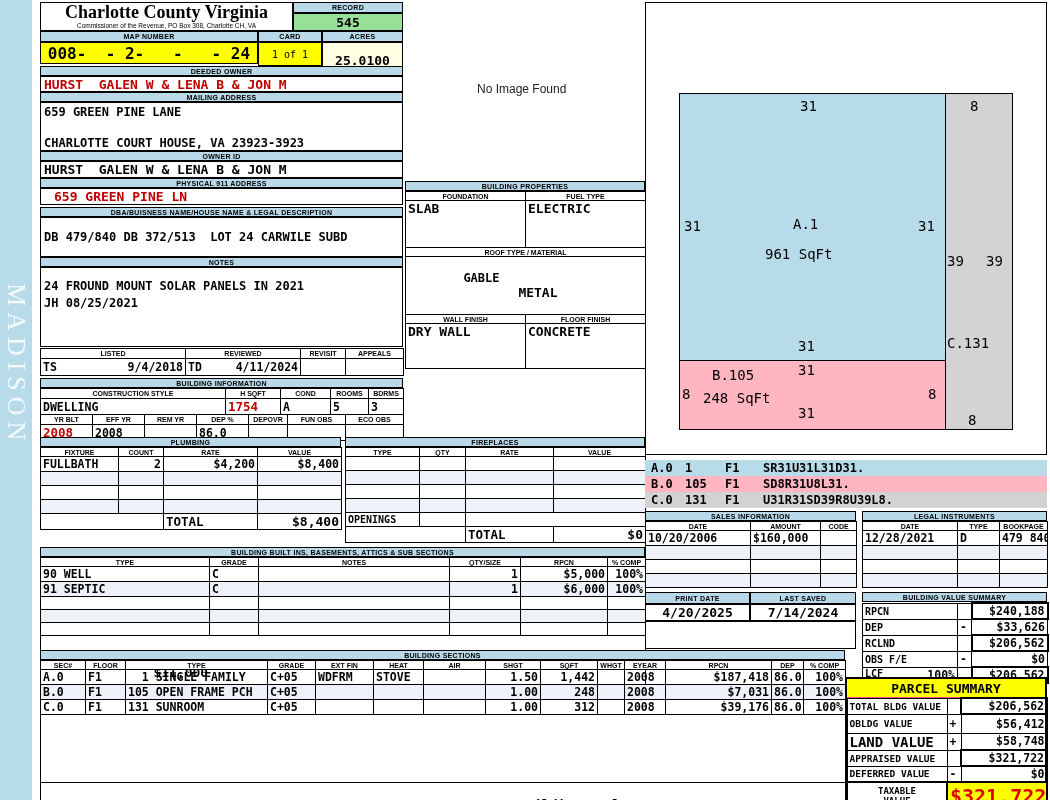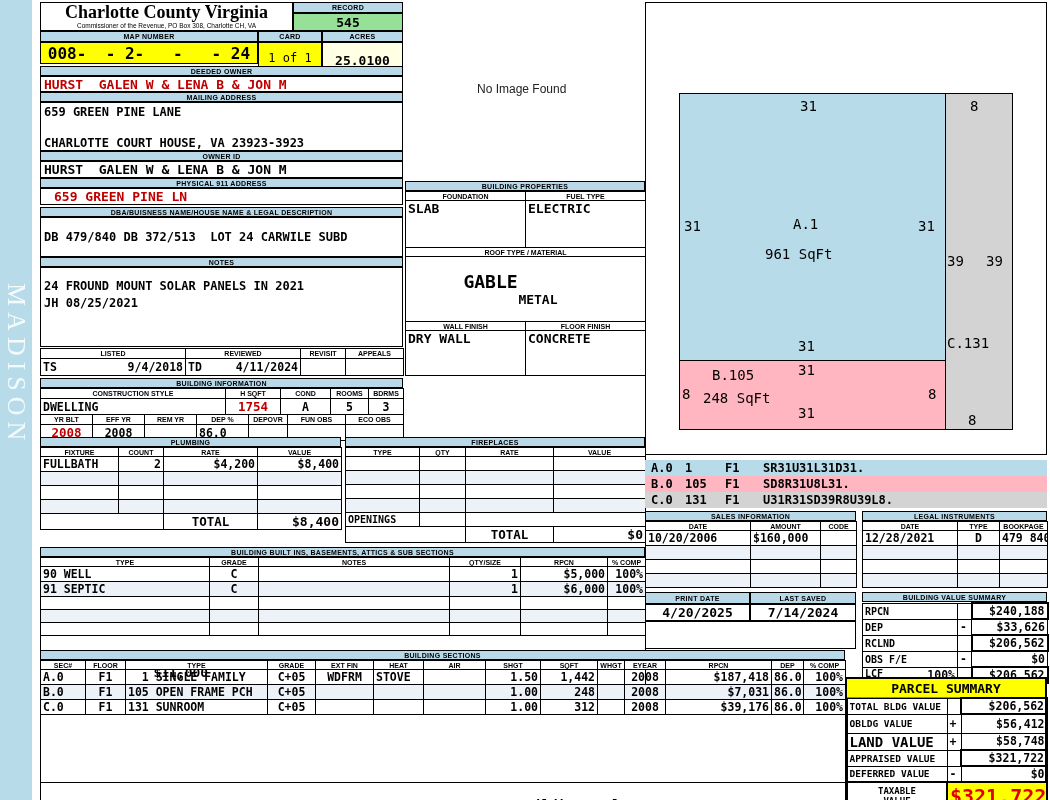--- a/index.html
+++ b/index.html
@@ -16,21 +16,21 @@
        display:flex;align-items:center;justify-content:center;letter-spacing:.3px;color:#000}
   .mono{font-family:"DejaVu Sans Mono",monospace;white-space:pre}
   .v{font:bold 12px "DejaVu Sans Mono",monospace;white-space:pre}
   .v13{font:bold 13px "DejaVu Sans Mono",monospace;white-space:pre}
   .red{color:var(--red)}
   .c{display:flex;align-items:center;justify-content:center}
   .t{border-collapse:collapse;table-layout:fixed;width:100%}
   .t td{border:1px solid #000;overflow:hidden;white-space:pre;font:bold 11.5px "DejaVu Sans Mono",monospace;padding:0 2px}
   .t td.h{font:bold 7px "Liberation Sans",sans-serif;text-align:center;background:#fff}
   .t tr.s td{background:var(--stripe)}
-  .rt{text-align:right}.ct{text-align:center}
+  .rt{text-align:right}.ct{text-align:left}
   .sidebar{position:absolute;left:0;top:0;width:32px;height:800px;background:var(--skblue)}
   .wm{position:absolute;left:1px;top:283px;writing-mode:vertical-rl;
       font:26px "Liberation Serif",serif;color:#f2fafc;letter-spacing:6px}
   .sk-lbl{position:absolute;font:14px "DejaVu Sans Mono",monospace;color:#000;white-space:pre}
   .leg{display:flex;height:16px;align-items:center;font:bold 12px "DejaVu Sans Mono",monospace;white-space:pre}
   .leg-a{background:var(--skblue)} .leg-b{background:var(--pink)} .leg-c{background:var(--gray)}
 </style>
 </head>
 <body>
 
@@ -42,21 +42,21 @@
   <div style="font:bold 18px 'Liberation Serif',serif;text-align:center;line-height:19px">Charlotte County Virginia</div>
   <div style="font:6.5px 'Liberation Sans',sans-serif;text-align:center">Commissioner of the Revenue, PO Box 308, Charlotte CH, VA</div>
 </div>
 <div class="abs bar" style="left:293px;top:2px;width:110px;height:11px">RECORD</div>
 <div class="abs box c v13" style="left:293px;top:13px;width:110px;height:18px;background:var(--green)">545</div>
 
 <div class="abs bar" style="left:40px;top:31px;width:218px;height:11px">MAP NUMBER</div>
 <div class="abs bar" style="left:258px;top:31px;width:64px;height:11px">CARD</div>
 <div class="abs bar" style="left:322px;top:31px;width:81px;height:11px">ACRES</div>
 <div class="abs box c mono" style="left:40px;top:42px;width:218px;height:22px;background:var(--yellow);font-size:16px;font-weight:bold">008-  - 2-   -   - 24</div>
-<div class="abs box c mono" style="left:258px;top:42px;width:64px;height:32px;background:var(--yellow);font-size:12px">1 of 1</div>
+<div class="abs box c mono" style="left:258px;top:42px;width:64px;height:24px;background:var(--yellow);font-size:10px">1 of 1</div>
 <div class="abs box c v13" style="left:322px;top:42px;width:81px;height:36px;background:var(--cream)">25.0100</div>
 
 <div class="abs bar" style="left:40px;top:66px;width:363px;height:10px">DEEDED OWNER</div>
 <div class="abs box v13 red" style="left:40px;top:76px;width:363px;height:16px;line-height:15px;padding-left:3px">HURST  GALEN W &amp; LENA B &amp; JON M</div>
 
 <div class="abs bar" style="left:40px;top:92px;width:363px;height:10px">MAILING ADDRESS</div>
 <div class="abs box" style="left:40px;top:102px;width:363px;height:49px">
   <div class="v" style="padding:2px 0 0 3px">659 GREEN PINE LANE</div>
   <div class="v" style="padding:17px 0 0 3px">CHARLOTTE COURT HOUSE, VA 23923-3923</div>
 </div>
@@ -445,21 +445,21 @@
     </tr>
     <tr style="height:47px">
       <td style="vertical-align:top;font-size:13px">SLAB</td>
       <td style="vertical-align:top;font-size:13px">ELECTRIC</td>
     </tr>
     <tr style="height:9px">
           <td colspan="2" class="h">ROOF TYPE / MATERIAL</td>
         </tr>
     <tr style="height:41px">
       <td colspan="2" style="vertical-align:top">
-        <span style="font-size:18px">GABLE</span>
+        <span style="font-size:12px">GABLE</span>
         <span style="font-size:13px;margin-left:55px">METAL</span>
       </td>
     </tr>
     <tr style="height:9px">
       <td class="h">WALL FINISH</td>
       <td class="h">FLOOR FINISH</td>
     </tr>
     <tr style="height:45px">
       <td style="vertical-align:top;font-size:13px">DRY WALL</td>
       <td style="vertical-align:top;font-size:13px">CONCRETE</td>

